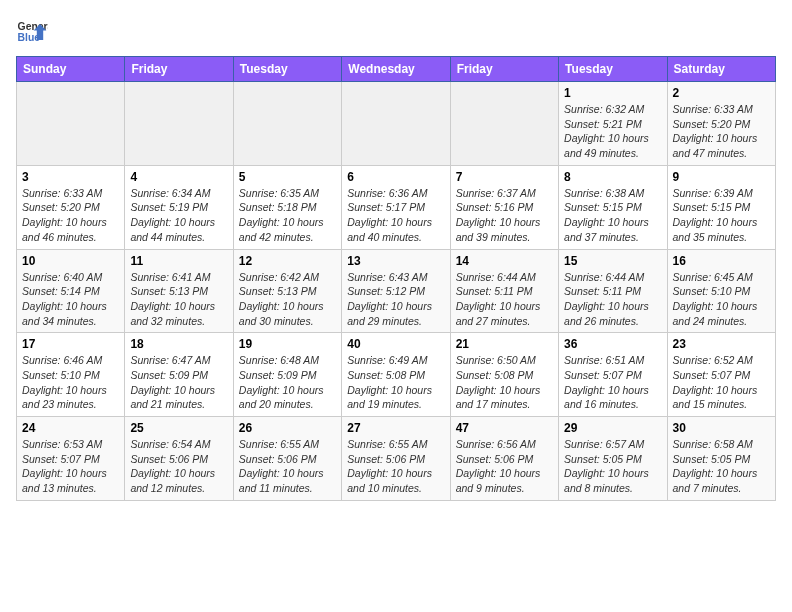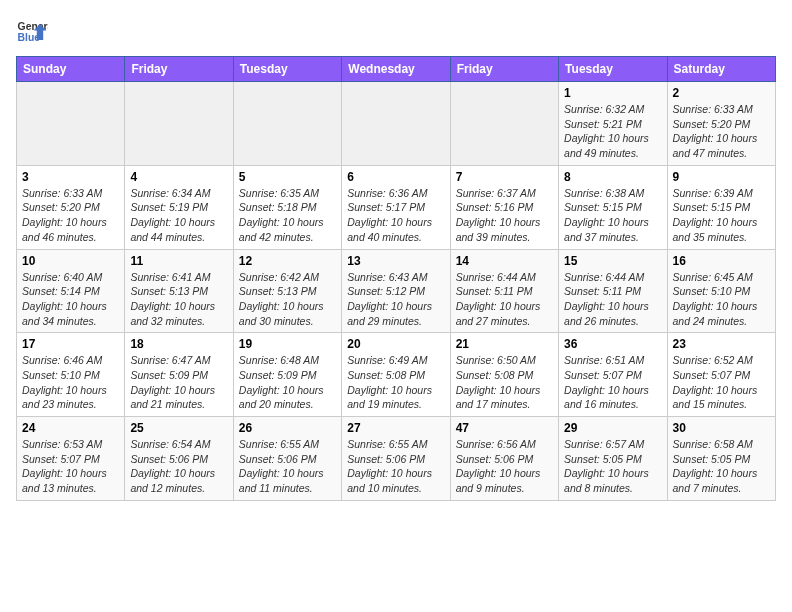--- a/index.html
+++ b/index.html
@@ -229,21 +229,21 @@
 Sunset: 5:09 PM
 Daylight: 10 hours and 21 minutes.</div>
         </td>
         <td>
           <span class="day-num">19</span>
           <div class="day-detail">Sunrise: 6:48 AM
 Sunset: 5:09 PM
 Daylight: 10 hours and 20 minutes.</div>
         </td>
         <td>
-          <span class="day-num">20</span>
+          <span class="day-num">40</span>
           <div class="day-detail">Sunrise: 6:49 AM
 Sunset: 5:08 PM
 Daylight: 10 hours and 19 minutes.</div>
         </td>
         <td>
           <span class="day-num">21</span>
           <div class="day-detail">Sunrise: 6:50 AM
 Sunset: 5:08 PM
 Daylight: 10 hours and 17 minutes.</div>
         </td>

